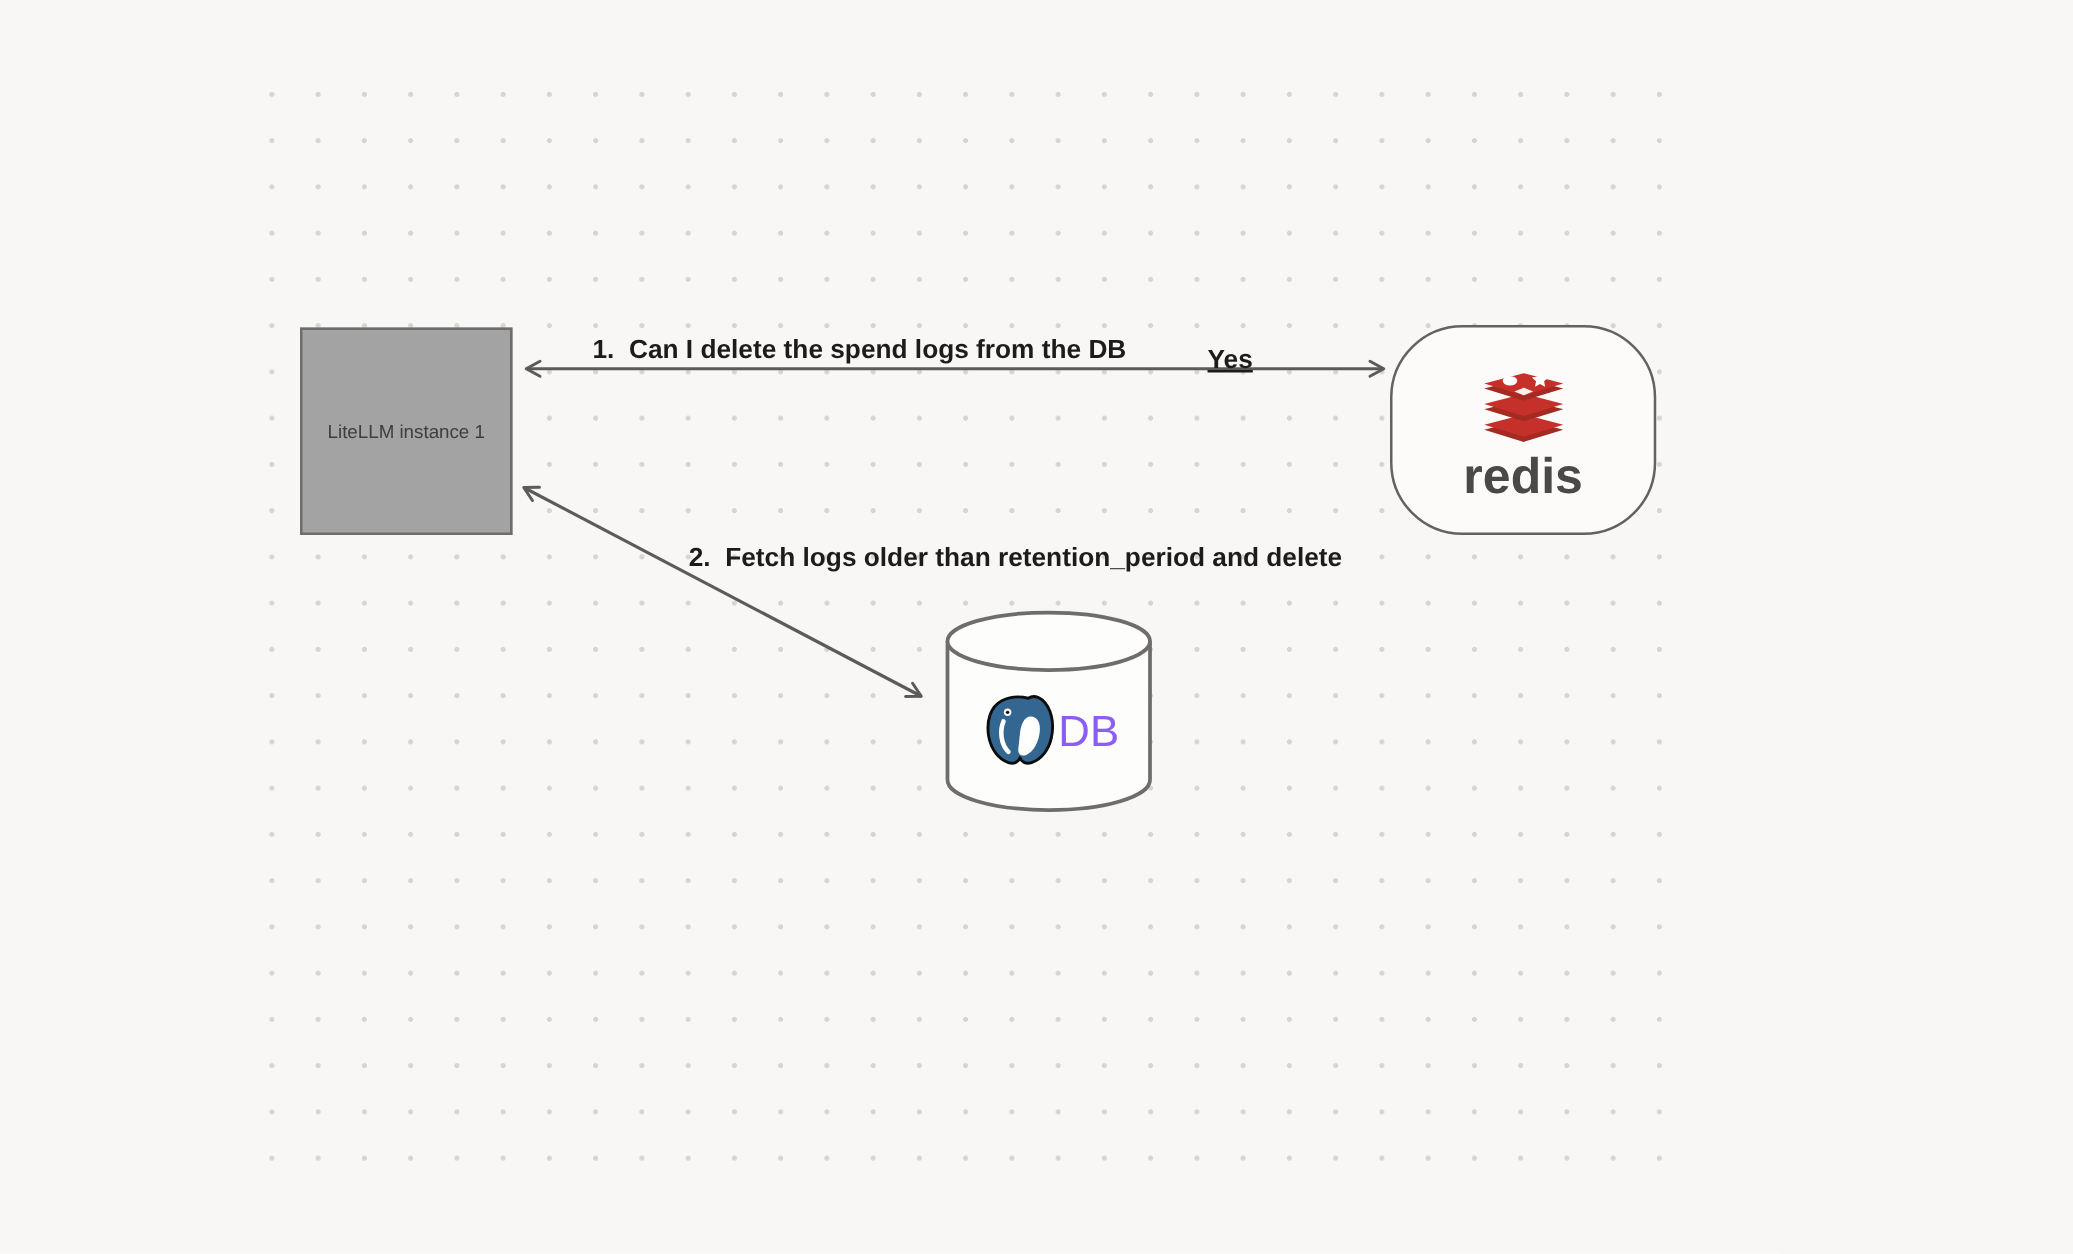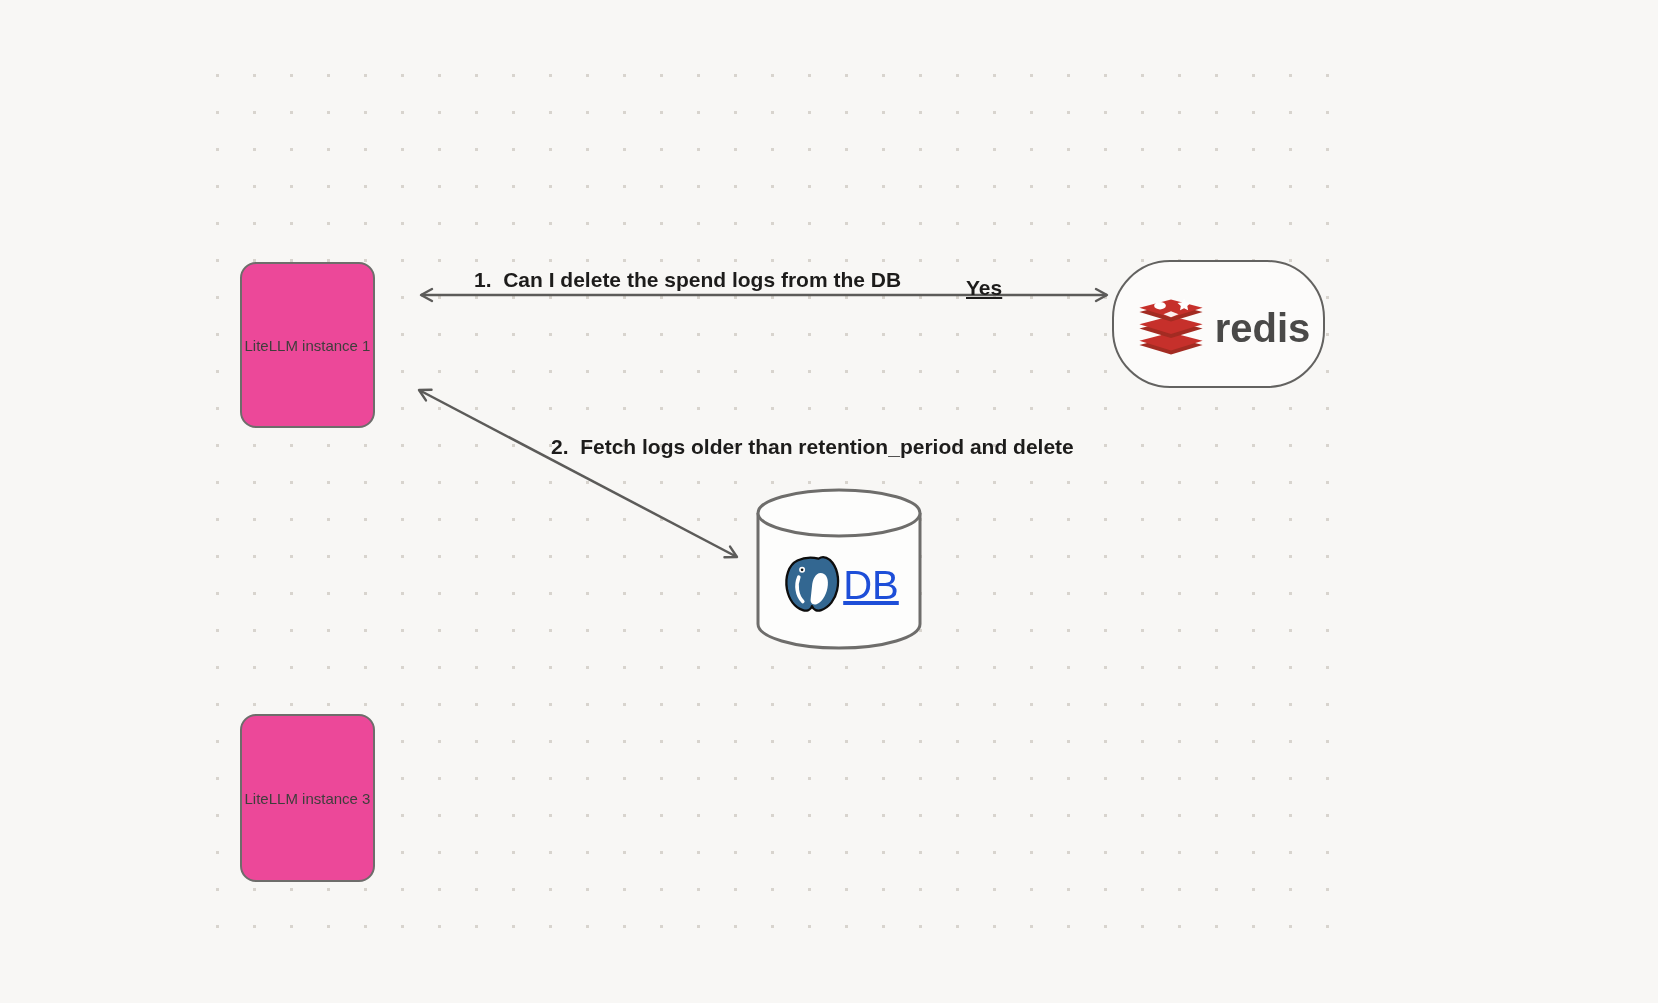--- a/index.html
+++ b/index.html
@@ -26,51 +26,51 @@
   .arrows-layer {
     position: absolute;
     left: 0;
     top: 0;
     width: 1658px;
     height: 1003px;
     pointer-events: none;
   }
   .node-box {
     position: absolute;
-    width: 135px;
+    width: 170px;
     height: 166px;
-    background: #ec4899;
+    background: #a3a3a3;
     border: 2px solid #6e6d6b;
-    border-radius: 16px;
+    border-radius: 0;
     display: flex;
     align-items: center;
     justify-content: center;
     box-sizing: border-box;
   }
   .node-box .box-label {
     font-size: 15px;
     color: #3f3e3c;
     text-align: center;
   }
   #inst1 { left: 240px; top: 262px; }
   #inst2 { left: 240px; top: 488px; height: 168px; }
   #inst3 { left: 240px; top: 714px; height: 168px; }
 
   .redis-node {
     position: absolute;
     left: 1112px;
     top: 260px;
     width: 213px;
-    height: 128px;
+    height: 168px;
     background: #fcfbfa;
     border: 2.5px solid #636260;
     border-radius: 58px;
     box-sizing: border-box;
     display: flex;
-    flex-direction: row;
+    flex-direction: column;
     align-items: center;
     justify-content: center;
     padding-top: 6px;
   }
   .redis-logo { width: 88px; height: 66px; display: block; }
   .redis-word {
     font-size: 40px;
     font-weight: 600;
     color: #4a4948;
     line-height: 1;
@@ -91,26 +91,25 @@
     top: 62px;
     width: 160px;
     height: 72px;
     display: flex;
     align-items: center;
     justify-content: center;
     gap: 0px;
   }
   .pg-logo { width: 66px; height: 66px; display: block; }
   .db-label {
-    font-size: 40px;
+    font-size: 35px;
     font-weight: 500;
-    color: #1d4ed8;
+    color: #8b5cf6;
     line-height: 1;
     margin-left: -2px;
-    text-decoration: underline;
   }
 
   .arrow-label {
     position: absolute;
     font-size: 21px;
     font-weight: 700;
     color: #1d1c1b;
     white-space: pre;
     line-height: 1.3;
     text-align: center;
@@ -135,23 +134,20 @@
     <g>
       <line x1="421" y1="295" x2="1107" y2="295" stroke="#5c5b59" stroke-width="2.5" marker-start="url(#ah)" marker-end="url(#ah)"></line>
     </g>
     <g>
       <line x1="419" y1="390" x2="737" y2="557" stroke="#5c5b59" stroke-width="2.5" marker-start="url(#ah)" marker-end="url(#ah)"></line>
     </g>
   </svg>
 
   <div class="node-box" id="inst1">
     <span class="box-label">LiteLLM instance 1</span>
-  </div>
-  <div class="node-box" id="inst3">
-    <span class="box-label">LiteLLM instance 3</span>
   </div>
 
   <div class="redis-node">
     <svg class="redis-logo" viewBox="0 0 120 96">
 
       <path d="M60 62 L106 74 L60 88 L14 74 Z" fill="#a32b22"></path>
       <path d="M60 56 L106 68 L60 82 L14 68 Z" fill="#c6302b"></path>
 
       <path d="M60 38 L106 50 L60 64 L14 50 Z" fill="#a32b22"></path>
       <path d="M60 32 L106 44 L60 58 L14 44 Z" fill="#c6302b"></path>

